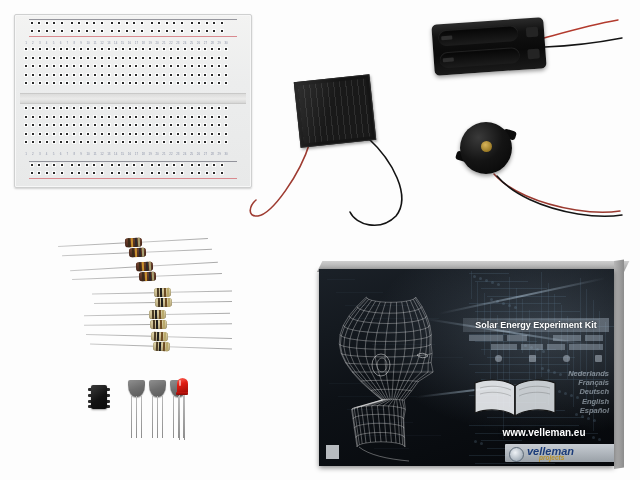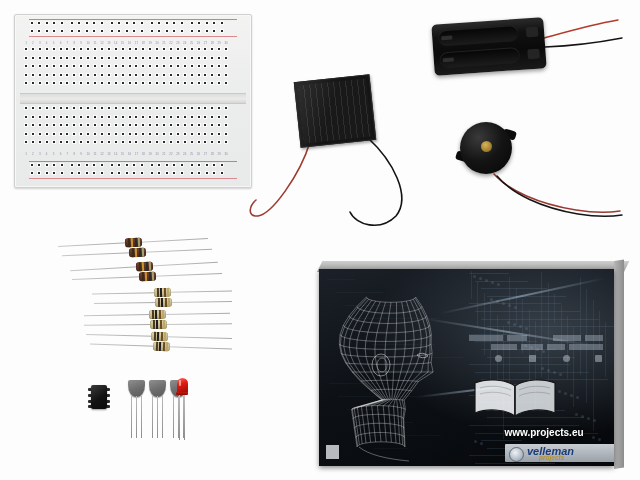--- a/index.html
+++ b/index.html
@@ -1048,48 +1048,56 @@
           <path d="M85.3,21.3 L89.8,31.6 L93.2,41.6 L95.4,50.9 L96.3,59.8 L96.0,68.3 L94.4,76.5 L91.7,84.7 L88.0,93.0 L83.0,101.7 L77.5,110.8 L71.6,120.5 L72.6,128.1 L73.1,137.0 L73.7,146.2 L74.2,155.4 L74.8,164.8" fill="none" stroke="rgba(255,255,255,.72)" stroke-width="0.7" opacity="0.62"></path>
           <path d="M88.2,20.3 L93.6,30.3 L97.8,40.1 L100.5,49.5 L101.8,58.5 L101.5,67.3 L100.7,75.8 L98.3,84.4 L96.3,93.0 L87.7,101.9 L81.4,111.1 L74.5,120.7 L76.4,128.8 L76.2,137.9 L76.6,147.1 L77.1,156.4 L77.6,165.8" fill="none" stroke="rgba(255,255,255,.72)" stroke-width="0.7" opacity="0.62"></path>
           <path d="M90.0,19.2 L96.0,28.9 L100.7,38.5 L103.7,47.8 L105.1,57.0 L104.9,66.1 L105.0,75.1 L103.2,84.0 L103.0,93.0 L91.3,102.1 L84.5,111.4 L77.1,120.9 L79.1,129.6 L78.0,138.9 L78.5,148.1 L78.9,157.5 L79.4,166.9" fill="none" stroke="rgba(255,255,255,.72)" stroke-width="0.7" opacity="0.62"></path>
           <path d="M90.6,18.0 L96.9,27.4 L101.6,36.8 L104.8,46.1 L106.3,55.5 L106.1,64.9 L107.1,74.3 L106.1,83.6 L108.1,93.0 L93.5,102.4 L86.7,111.8 L79.2,121.1 L80.4,130.5 L78.7,139.9 L79.1,149.3 L79.6,158.6 L80.0,168.0" fill="none" stroke="rgba(255,255,255,.72)" stroke-width="0.7" opacity="0.62"></path>
           <path d="M56,86 m-9,0 a9,11 0 1,0 18,0 a9,11 0 1,0 -18,0" fill="none" stroke="rgba(255,255,255,.72)" stroke-width="0.8" opacity="0.8"></path>
           <path d="M52,86 a5,7 0 1,0 10,0 a5,7 0 1,0 -10,0" fill="none" stroke="rgba(255,255,255,.72)" stroke-width="0.7" opacity="0.7"></path>
           <path d="M92,76 q6,-4 11,1 q-6,4 -11,-1" fill="none" stroke="rgba(255,255,255,.72)" stroke-width="0.8" opacity="0.85"></path>
           <path d="M34,168 C44,176 62,180 84,182" fill="none" stroke="rgba(255,255,255,.72)" stroke-width="0.8" opacity="0.6"></path>
         </svg>
 
+      <div class="box-sub">Solar Energy Experiment Kit</div>
 
       <div class="spec-strip">
         <div class="spec-chip" style="left:0px;top:0px;width:34px;"></div>
         <div class="spec-chip" style="left:38px;top:0px;width:20px;"></div>
         <div class="spec-chip" style="left:84px;top:0px;width:28px;"></div>
         <div class="spec-chip" style="left:116px;top:0px;width:18px;"></div>
         <div class="spec-chip" style="left:22px;top:9px;width:26px;"></div>
         <div class="spec-chip" style="left:52px;top:9px;width:22px;"></div>
         <div class="spec-chip" style="left:78px;top:9px;width:18px;"></div>
         <div class="spec-chip" style="left:100px;top:9px;width:34px;"></div>
         <div class="spec-icon" style="left:26px;border-radius:50%;"></div>
         <div class="spec-icon" style="left:60px;"></div>
         <div class="spec-icon" style="left:94px;border-radius:50%;"></div>
         <div class="spec-icon" style="left:126px;"></div>
       </div>
 
+      <div class="lang-list" id="lang-list">
+          <div>Nederlands</div>
+          <div>Français</div>
+          <div>Deutsch</div>
+          <div>English</div>
+          <div>Español</div>
+        </div>
 
       <svg class="book" viewBox="0 0 88 44">
         <path d="M44,9 C34,2 16,1 4,6 L4,36 C16,31 34,32 44,39 Z" fill="rgba(238,241,244,.90)" stroke="#151515" stroke-width="1.2"></path>
         <path d="M44,9 C54,2 72,1 84,6 L84,36 C72,31 54,32 44,39 Z" fill="rgba(226,230,234,.86)" stroke="#151515" stroke-width="1.2"></path>
         <path d="M44,9 L44,39" stroke="#151515" stroke-width="1.2" fill="none"></path>
         <path d="M9,11 C19,8 32,9 40,13" stroke="rgba(40,40,40,.35)" stroke-width=".7" fill="none"></path>
         <path d="M9,17 C19,14 32,15 40,19" stroke="rgba(40,40,40,.30)" stroke-width=".7" fill="none"></path>
         <path d="M48,13 C56,9 69,8 79,11" stroke="rgba(40,40,40,.35)" stroke-width=".7" fill="none"></path>
         <path d="M48,19 C56,15 69,14 79,17" stroke="rgba(40,40,40,.30)" stroke-width=".7" fill="none"></path>
       </svg>
 
-      <div class="url">www.projects.eu</div>
+      <div class="url">www.velleman.eu</div>
 
       <div class="brand-plate">
         <div class="brand-mark"></div>
         <div class="brand-txt">velleman</div>
         <div class="brand-sub">projects</div>
       </div>
 
       <div class="corner-label"></div>
     </div>
   </div>

